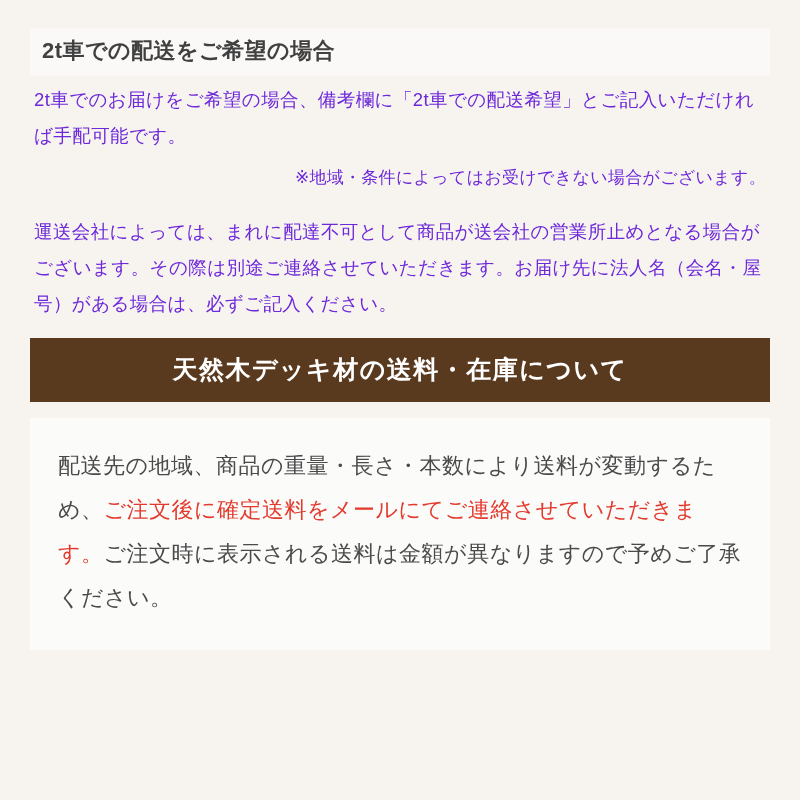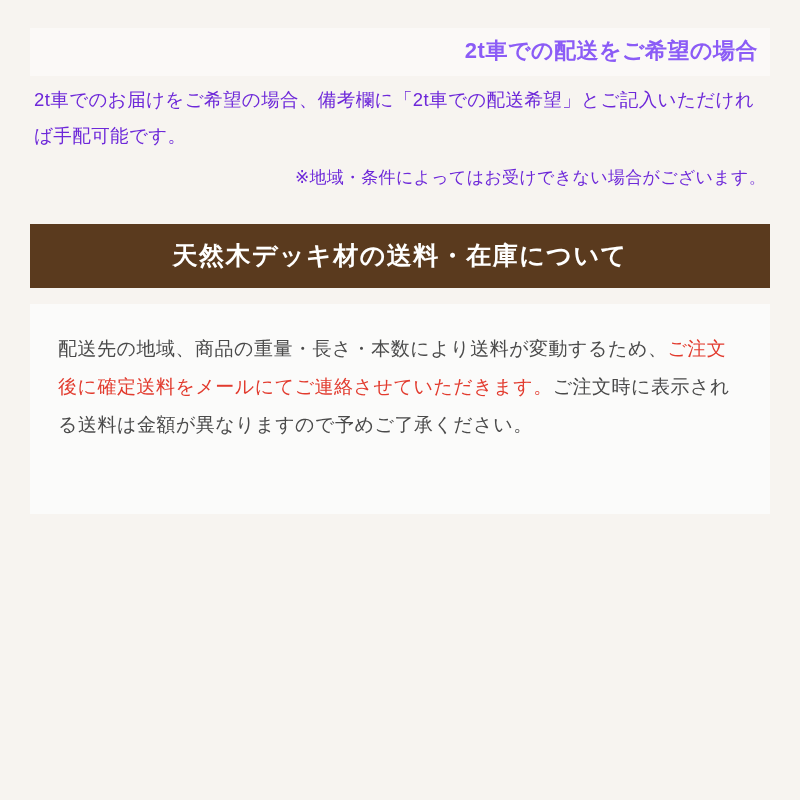--- a/index.html
+++ b/index.html
@@ -20,28 +20,27 @@
     box-sizing: border-box;
     padding: 28px 30px 0 30px;
     background: #f7f4f0;
     position: relative;
     overflow: hidden;
   }
 
   
   .section-head-light {
     background: #fbf9f7;
-    color: #8b5cf6;
+    color: #404040;
     font-size: 22px;
     font-weight: bold;
     letter-spacing: 0.5px;
     padding: 10px 12px 12px 12px;
     box-sizing: border-box;
     line-height: 1.2;
-    text-align: right;
   }
 
   .body-text {
     font-size: 18.5px;
     line-height: 1.95;
     color: #6d28d9;
     padding: 6px 4px 0 4px;
     letter-spacing: 0.4px;
   }
   .body-text.small-note {
@@ -68,21 +67,21 @@
 
   .card {
     background: #fbfbfa;
     box-sizing: border-box;
     padding: 26px 28px 30px 28px;
     margin-top: 16px;
     min-height: 210px;
   }
   .card p {
     margin: 0;
-    font-size: 19px;
+    font-size: 22px;
     line-height: 2.0;
     color: #4a4a4a;
     letter-spacing: 0.5px;
   }
   .hl {
     color: #e23b2e;
   }
 </style>
 </head>
 <body>
@@ -91,20 +90,21 @@
 
   <div class="section-head-light">2t車での配送をご希望の場合</div>
 
   <div class="body-text">2t車でのお届けをご希望の場合、備考欄に「2t車での配送希望」とご記入いただければ手配可能です。</div>
 
   <div class="body-text small-note">※地域・条件によってはお受けできない場合がございます。</div>
 
   <div class="gap-a"></div>
 
 
+  <div class="body-text">運送会社によっては、まれに配達不可として商品が送会社の営業所止めとなる場合がございます。その際は別途ご連絡させていただきます。お届け先に法人名（会名・屋号）がある場合は、必ずご記入ください。</div>
 
   <div class="gap-b"></div>
 
   <div class="section-head-dark">天然木デッキ材の送料・在庫について</div>
 
   <div class="card">
     <p><span>配送先の地域、商品の重量・長さ・本数により送料が変動するため、</span><span class="hl">ご注文後に確定送料をメールにてご連絡させていただきます。</span><span>ご注文時に表示される送料は金額が異なりますので予めご了承ください。</span></p>
   </div>
 
 </div>

